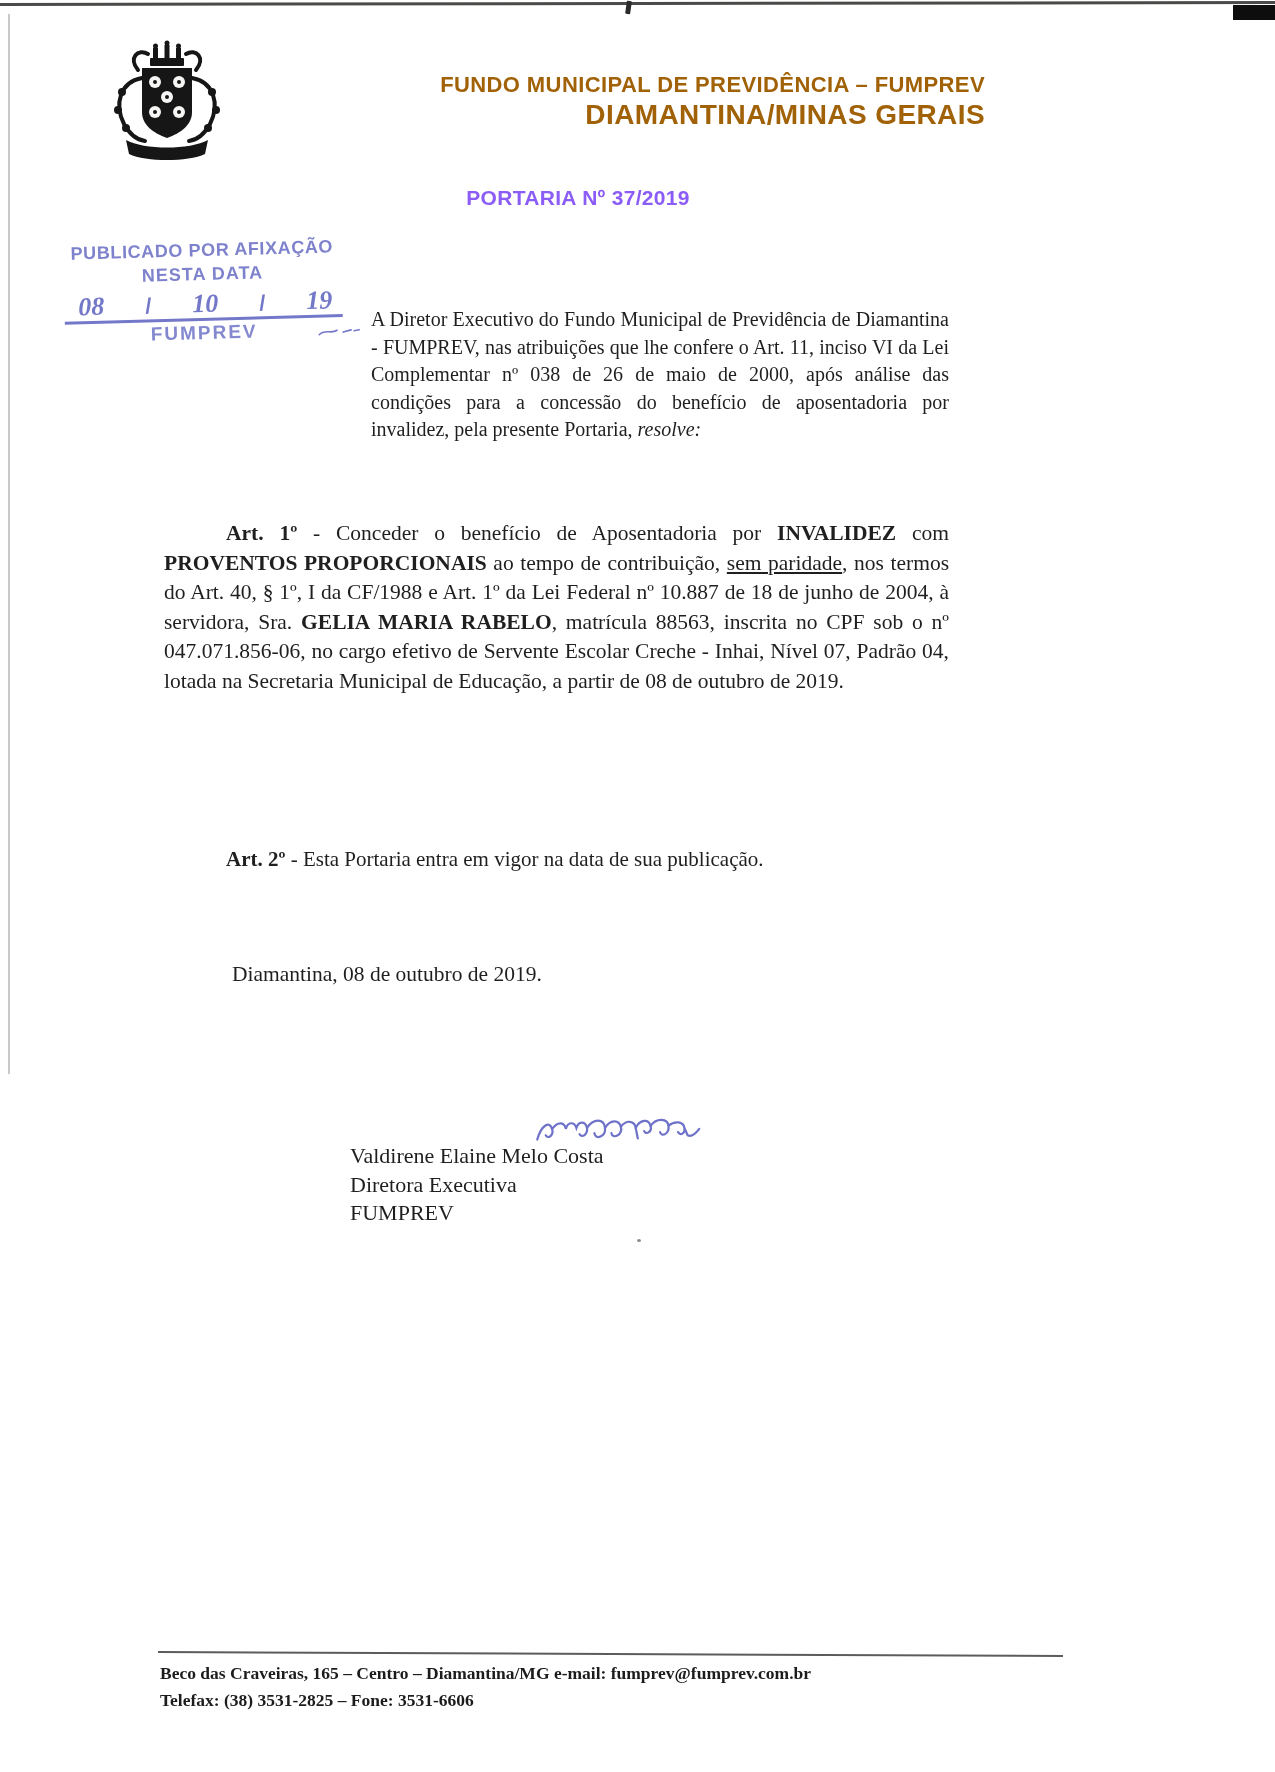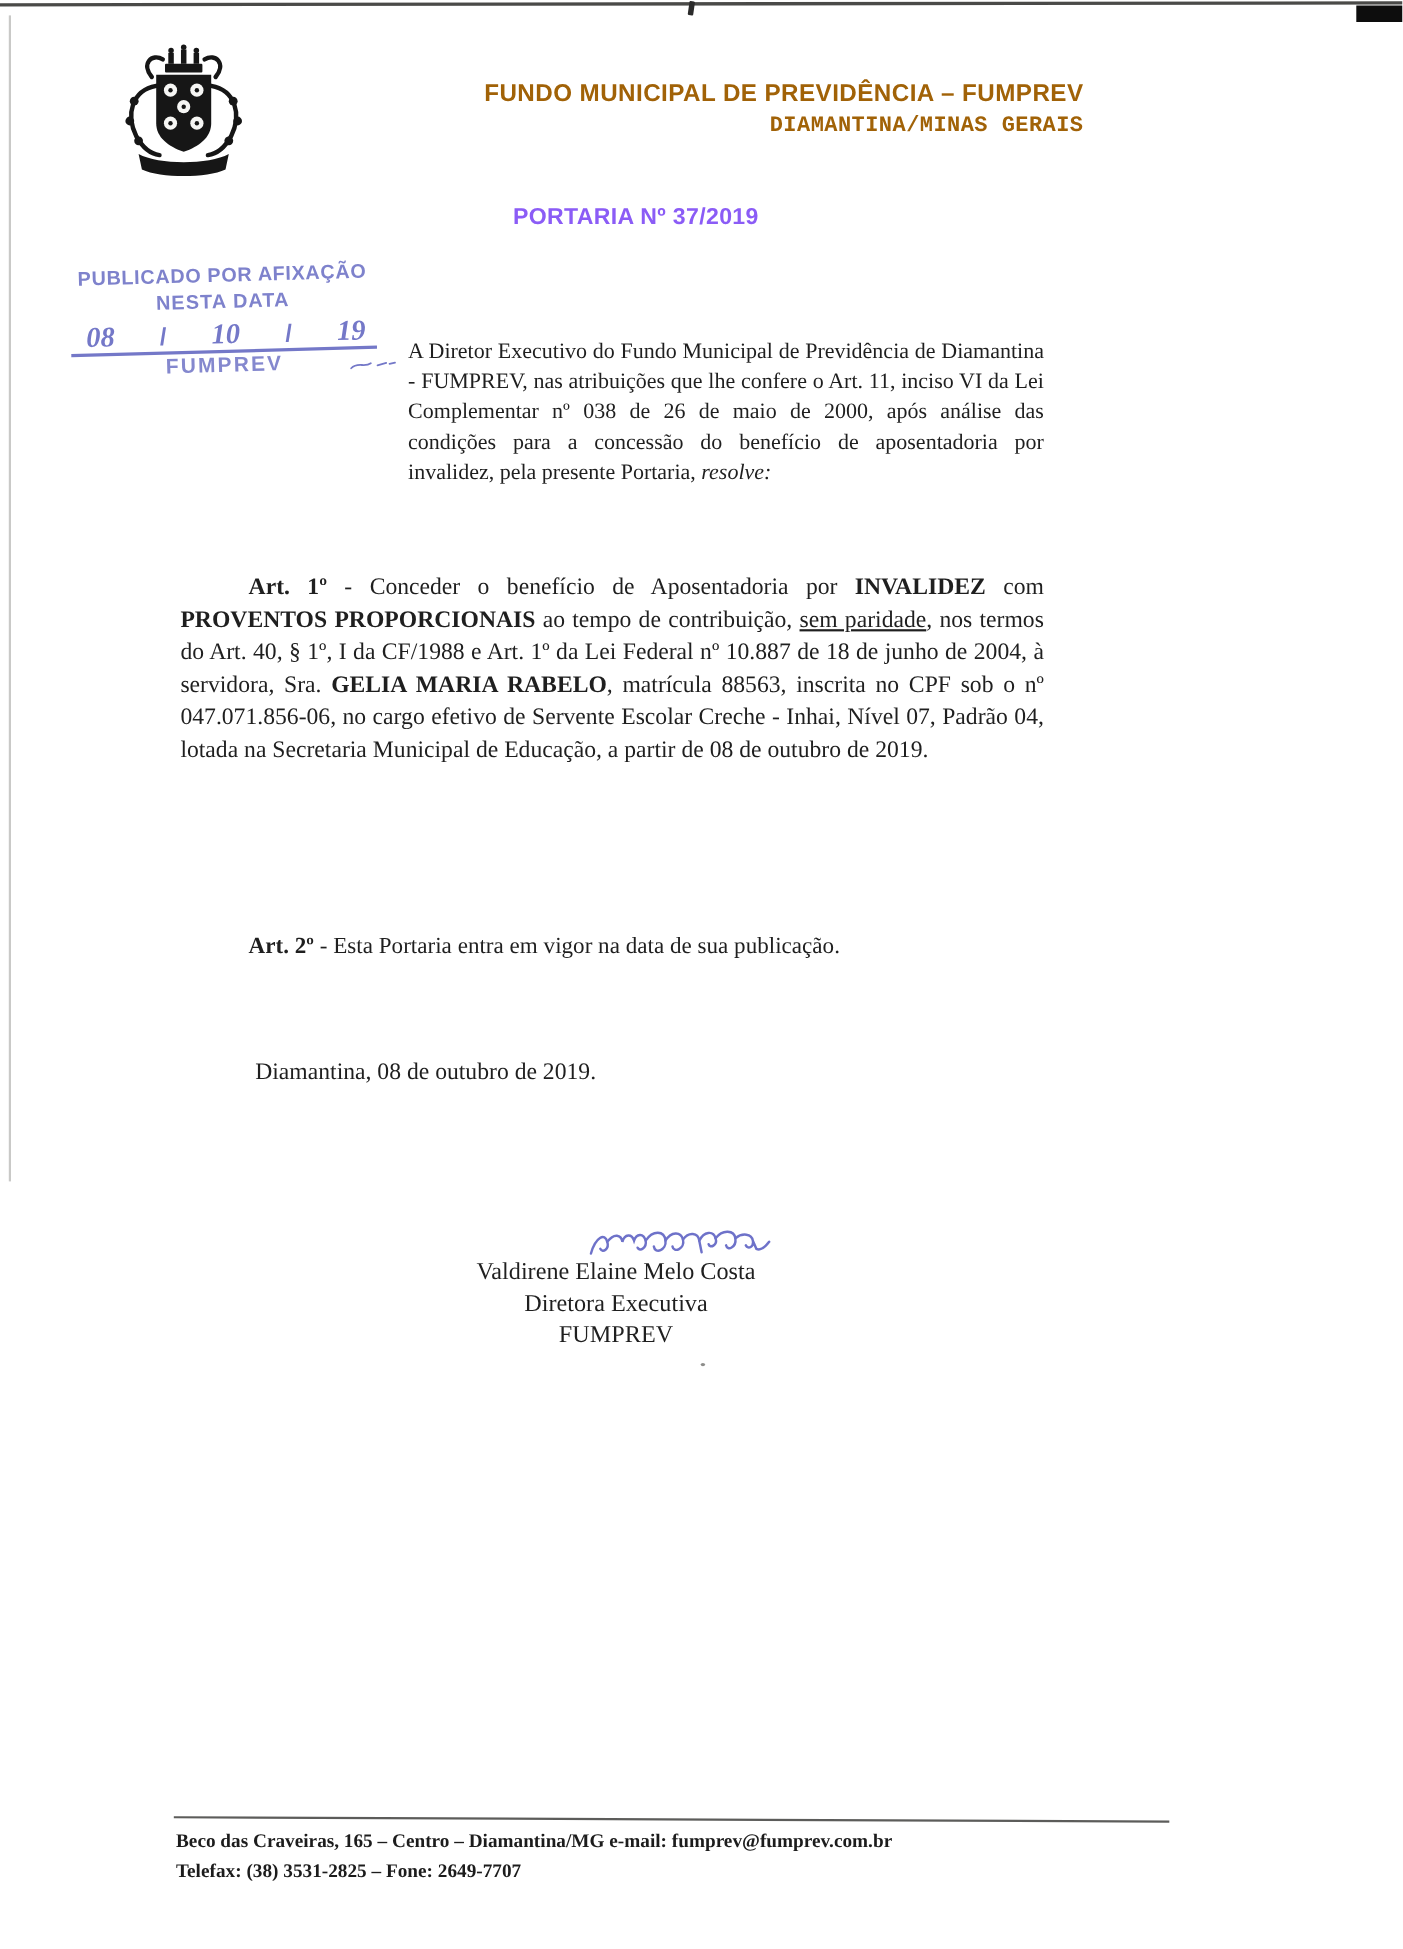--- a/index.html
+++ b/index.html
@@ -16,21 +16,21 @@
   .scan-corner-block { right:0; top:5px; width:42px; height:15px; background:#0d0d0d; }
   .scan-center-tick { left:626px; top:1px; width:5px; height:13px; background:#2b2b2b; transform:rotate(8deg); border-radius:1px; }
   .scan-left-line { left:8px; top:14px; width:2px; height:1060px; background:#c9c9c7; }
   .scan-dot { left:637px; top:1239px; width:4px; height:3px; background:#8d8d8b; border-radius:50%; }
 
   
   .emblem { left:98px; top:40px; width:138px; height:128px; }
   .org-block { left:235px; top:70px; width:750px; text-align:right;
     font-family:"Liberation Sans", sans-serif; font-weight:bold; color:#a16207; }
   .org-line1 { font-size:22px; letter-spacing:0.4px; line-height:30px; }
-  .org-line2 { font-size:20px; letter-spacing:0.4px; line-height:30px;font-family:Liberation Mono, monospace; }
+  .org-line2 { font-size:28px; letter-spacing:0.4px; line-height:30px; }
   .doc-title { left:0; top:186px; width:1156px; text-align:center;
     font-family:"Liberation Sans", sans-serif; font-weight:bold; font-size:21px; color:#8b5cf6; letter-spacing:0.3px; }
 
   
   .stamp { left:64px; top:240px; width:278px; transform:rotate(-1.6deg);
     font-family:"Liberation Sans", sans-serif; color:var(--stamp-ink, #7478c8); }
   .stamp-line1 { font-size:18px; font-weight:bold; letter-spacing:0.6px; text-align:center; opacity:.92; }
   .stamp-line2 { font-size:18px; font-weight:bold; letter-spacing:1px; text-align:center; margin-top:3px; opacity:.92; }
   .stamp-date-row { display:flex; align-items:flex-end; justify-content:space-between;
     padding:2px 10px 1px 14px; margin-top:4px; border-bottom:3px solid var(--stamp-ink,#7478c8); }
@@ -43,21 +43,21 @@
   .preamble { left:371px; top:306px; width:578px; font-size:20px; line-height:27.5px; text-align:justify; }
   .article-1 { left:164px; top:519px; width:785px; font-size:21.5px; line-height:29.6px; text-align:justify; text-indent:62px; }
   .article-2 { left:164px; top:845px; width:785px; font-size:21px; line-height:29.6px; text-indent:62px; }
   .dateline { left:232px; top:962px; font-size:21.5px; }
 
   .b { font-weight:bold; }
   .u { text-decoration:underline; }
   .i { font-style:italic;margin-top:24px; }
 
   
-  .sig-block { left:350px; top:1112px; width:420px; text-align:center; font-size:22px; line-height:28.5px; }
+  .sig-block { left:350px; top:1112px; width:420px; font-size:22px; line-height:28.5px; }
   .sig-scribble { display:block; margin:0 auto -6px 168px; width:210px; height:36px; }
 
   
   .footer-rule { left:158px; top:1653px; width:905px; height:2px; background:#5c5c5a; transform:rotate(0.25deg); }
   .footer { left:160px; top:1660px; width:790px; text-align:left; font-weight:bold; color:#1c1c1c; }
   .footer-line1 { font-size:17.5px; line-height:27px; }
   .footer-line2 { font-size:17.5px; line-height:27px; }
 </style>
 </head>
 <body>
@@ -154,14 +154,14 @@
     </g>
   </svg>
   <div>Valdirene Elaine Melo Costa</div>
   <div>Diretora Executiva</div>
   <div>FUMPREV</div>
 </div>
 
 <div class="abs footer-rule"></div>
 <div class="abs footer">
   <div class="footer-line1">Beco das Craveiras, 165 – Centro – Diamantina/MG e-mail: fumprev@fumprev.com.br</div>
-  <div class="footer-line2">Telefax: (38) 3531-2825 – Fone: 2649-7707</div>
+  <div class="footer-line2">Telefax: (38) 3531-2825 – Fone: 3531-6606</div>
 </div>
 
 </body></html>

